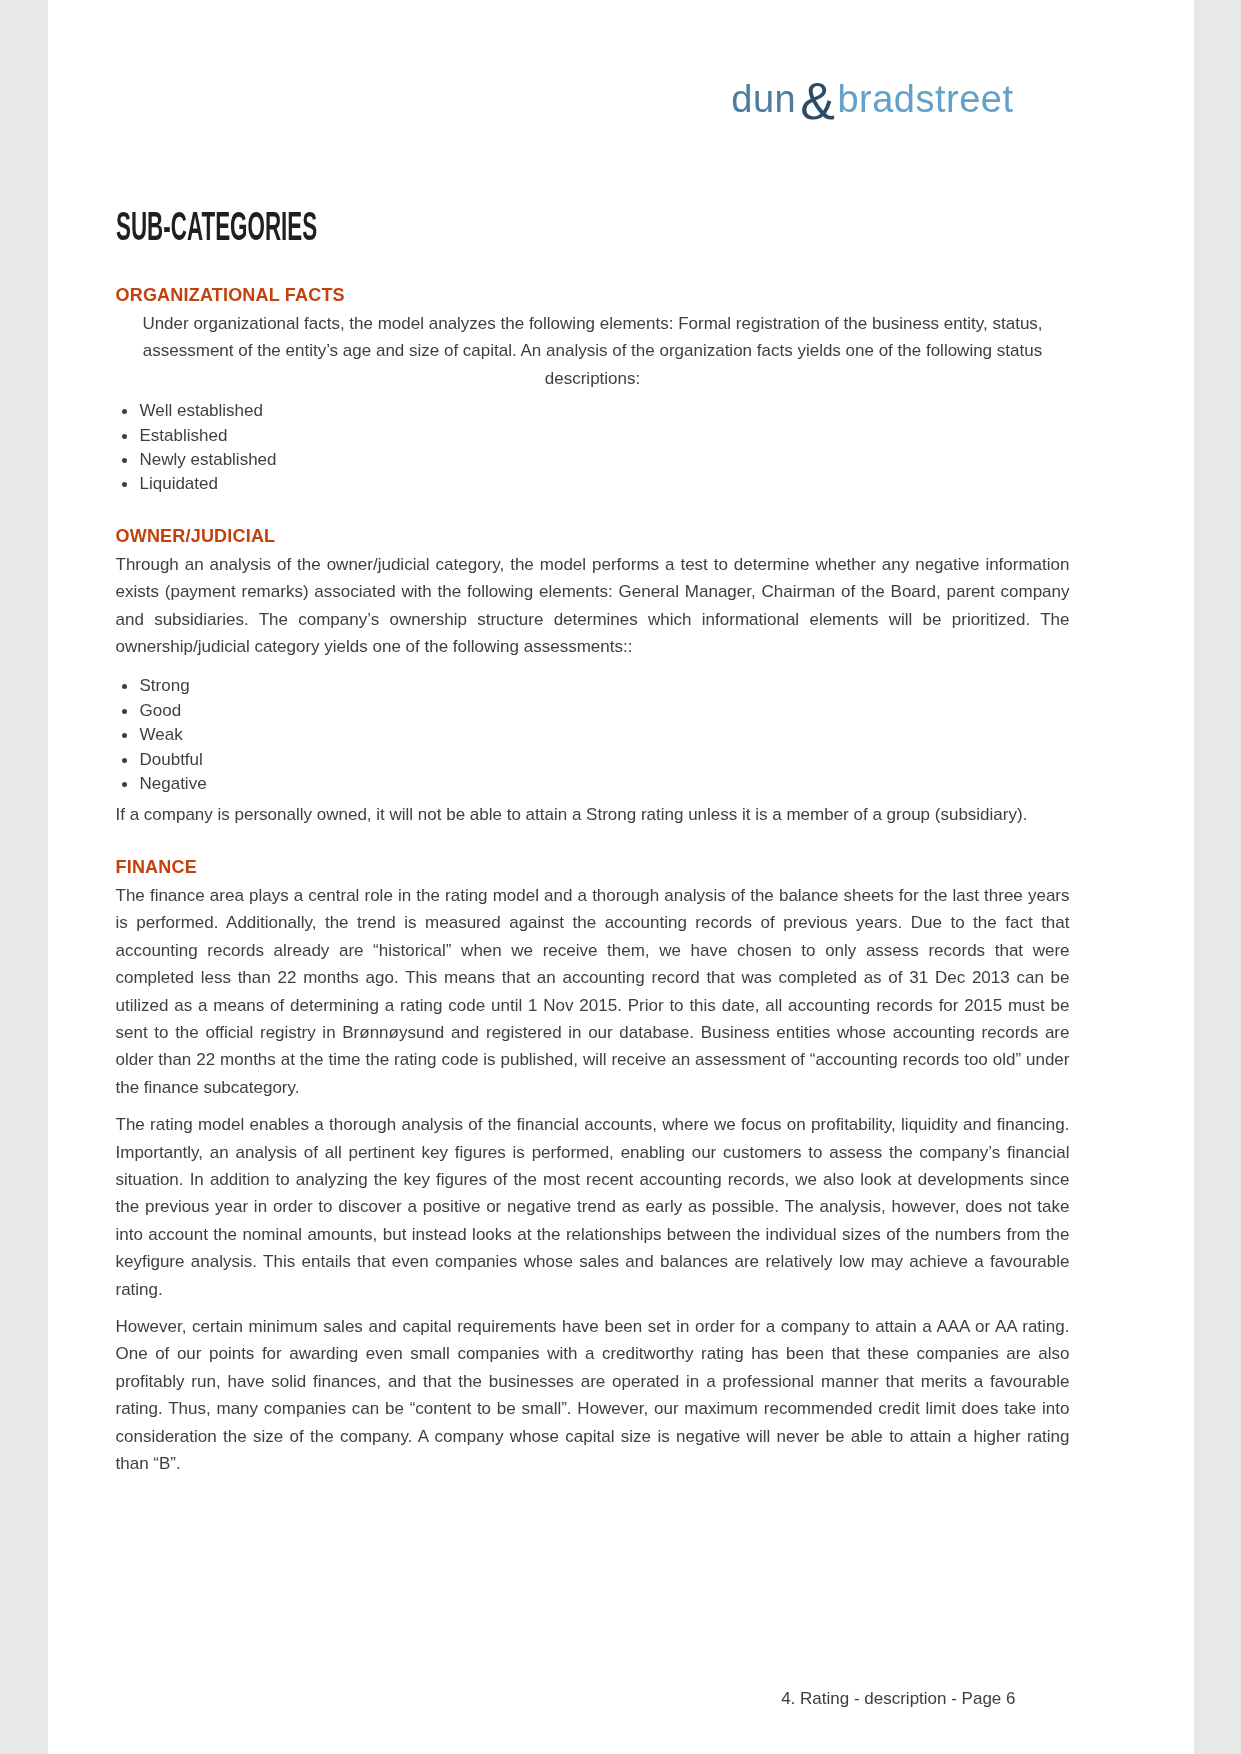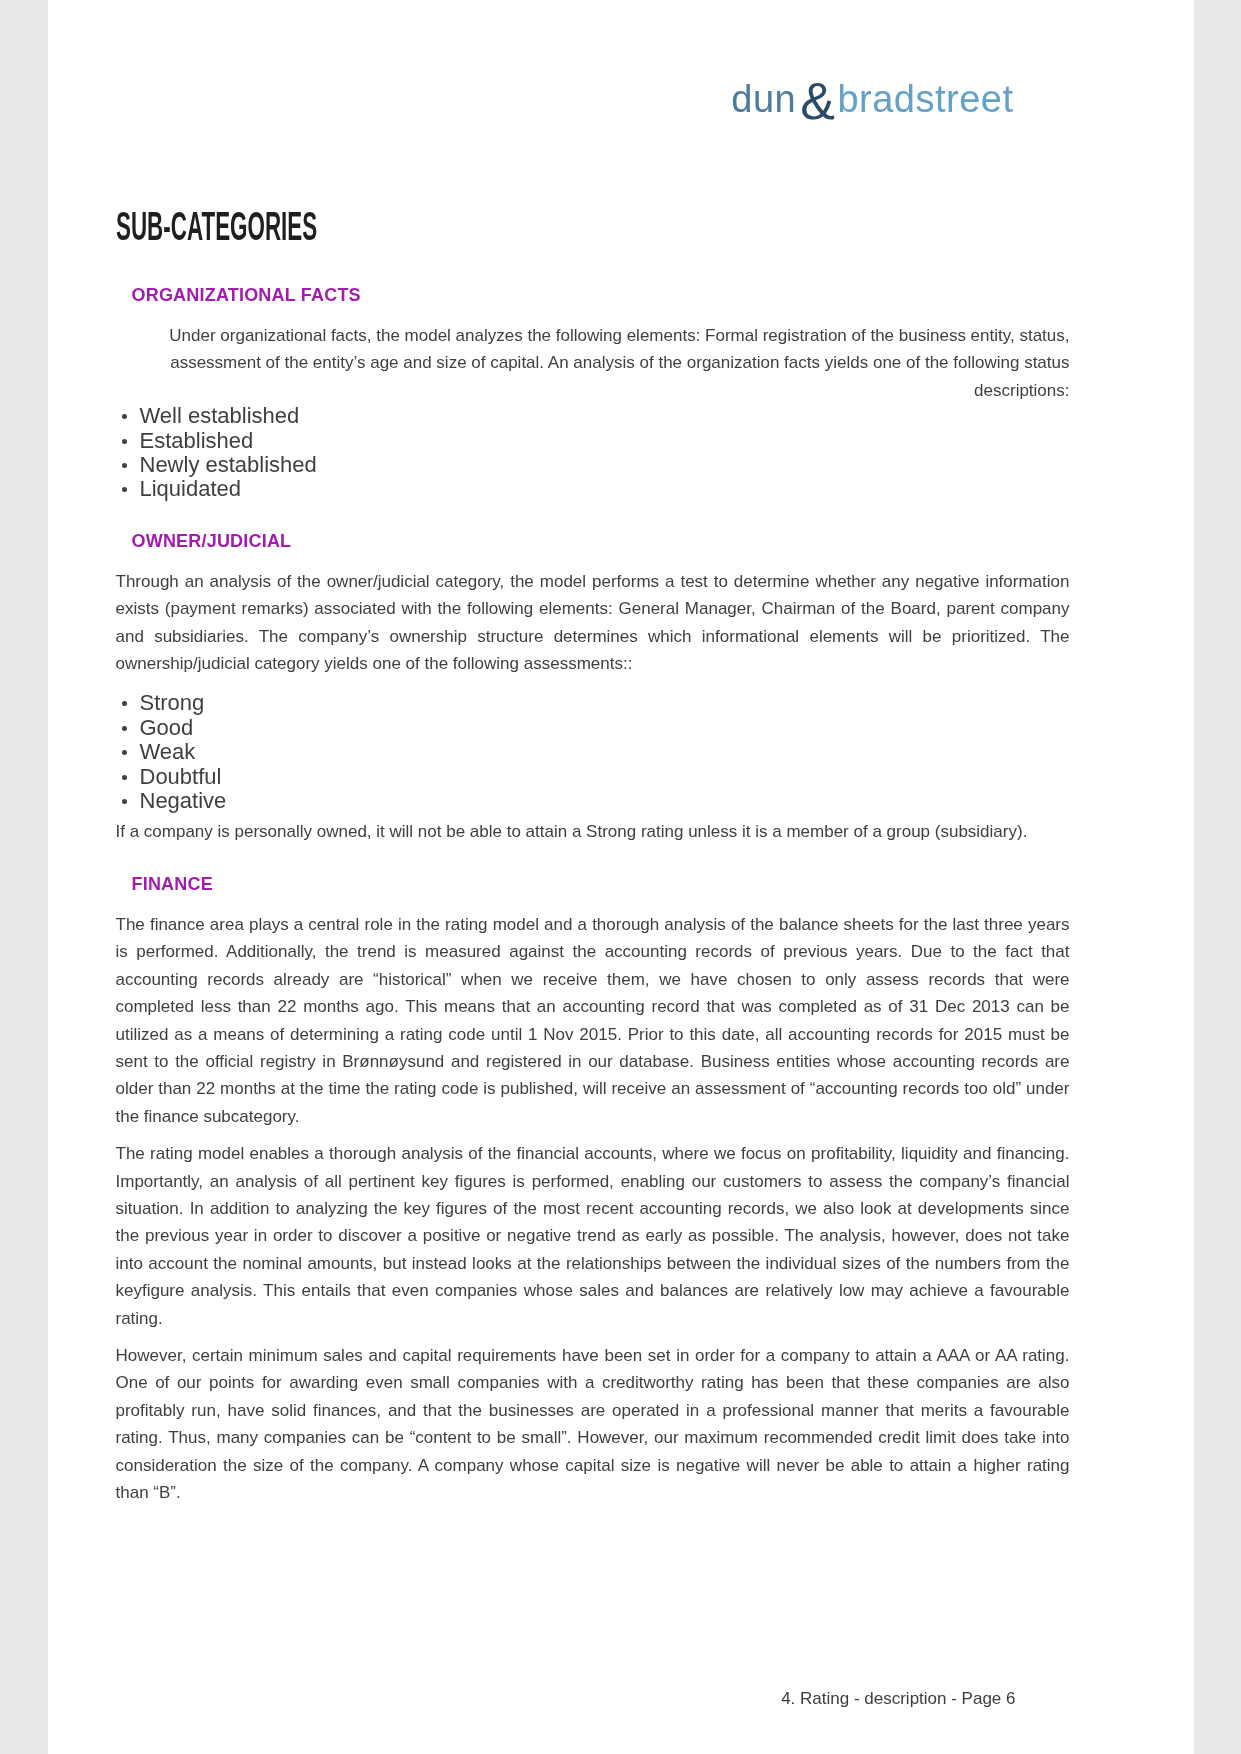--- a/index.html
+++ b/index.html
@@ -51,43 +51,43 @@
     display: inline-block;
     transform: scaleX(0.56);
     transform-origin: left center;
     white-space: nowrap;
   }
 
   h2.sec-heading {
     font-size: 18px;
     line-height: 22px;
     font-weight: 700;
-    color: #a21caf;
+    color: #c2410c;
     letter-spacing: 0.2px;
-    margin: 16px;
+    margin: 0;
   }
   h2.m-org     { margin-top: 38px; }
   h2.m-owner   { margin-top: 28px; }
   h2.m-finance { margin-top: 28px; }
 
   p.body-par {
     margin: 4px 0 0 0;
     font-size: 17px;
     line-height: 27.4px;
     text-align: justify;
     color: #3f3f3f;
   }
   p.m-note { text-align: left; }
   p.m-gap  { margin-top: 10px; }
 
   ul.bullet-list {
     list-style: none;
-    margin: 0 0 0 0;
+    margin: 7px 0 0 0;
     padding: 0;
-    font-size: 22px;
+    font-size: 17px;
     line-height: 24.4px;
     color: #3f3f3f;
   }
   ul.m-owner-list { margin-top: 14px; }
   ul.bullet-list li {
     position: relative;
     padding-left: 24px;
   }
   ul.bullet-list li .dot {
     position: absolute;
@@ -116,21 +116,21 @@
 
   <div class="logo">
     <span class="dun">dun</span><span class="amp">&amp;</span><span class="bradstreet">bradstreet</span>
   </div>
 
   <div class="content">
 
     <h1 class="doc-title"><span class="squeeze">SUB-CATEGORIES</span></h1>
 
     <h2 class="sec-heading m-org">ORGANIZATIONAL FACTS</h2>
-    <p class="body-par" style="text-align:right">Under organizational facts, the model analyzes the following elements: Formal registration of the business entity, status, assessment of the entity’s age and size of capital. An analysis of the organization facts yields one of the following status descriptions:</p>
+    <p class="body-par" style="text-align:center">Under organizational facts, the model analyzes the following elements: Formal registration of the business entity, status, assessment of the entity’s age and size of capital. An analysis of the organization facts yields one of the following status descriptions:</p>
     <ul class="bullet-list">
       <li><span class="dot"></span><span>Well established</span></li>
       <li><span class="dot"></span><span>Established</span></li>
       <li><span class="dot"></span><span>Newly established</span></li>
       <li><span class="dot"></span><span>Liquidated</span></li>
     </ul>
 
     <h2 class="sec-heading m-owner">OWNER/JUDICIAL</h2>
     <p class="body-par">Through an analysis of the owner/judicial category, the model performs a test to determine whether any negative information exists (payment remarks) associated with the following elements: General Manager, Chairman of the Board, parent company and subsidiaries. The company’s ownership structure determines which informational elements will be prioritized. The ownership/judicial category yields one of the following assessments::</p>
     <ul class="bullet-list m-owner-list">

